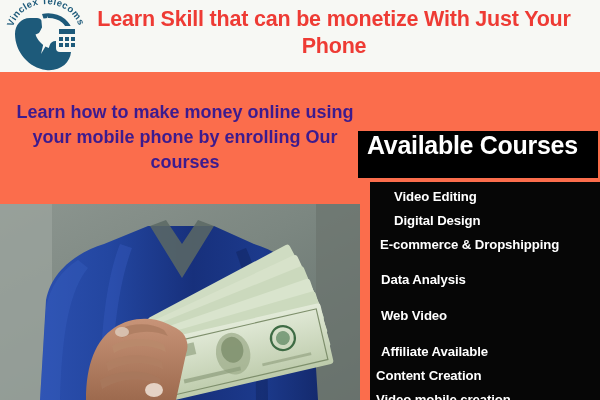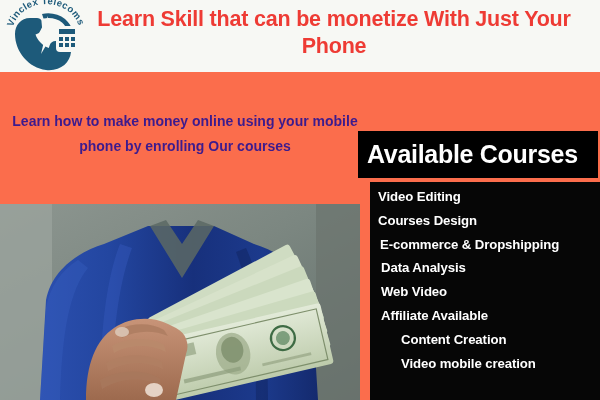--- a/index.html
+++ b/index.html
@@ -51,36 +51,35 @@
   }
 
   
   .subtitle {
     position: absolute;
     left: 6px;
     top: 100px;
     width: 358px;
     text-align: center;
     color: #3c1b8e;
-    font-size: 14px;
+    font-size: 18px;
     line-height: 25px;
     font-weight: bold;
-    margin-top: 9px;
   }
 
   
   .courses-header {
     position: absolute;
     left: 358px;
     top: 131px;
     width: 240px;
     height: 47px;
     background: #000000;
     display: flex;
-    align-items: center;
+    align-items: flex-start;
   }
   .courses-header-text {
     color: #ffffff;
     font-size: 25px;
     font-weight: bold;
     padding-left: 9px;
     letter-spacing: -0.3px;
     white-space: nowrap;
   }
 
@@ -93,27 +92,27 @@
     height: 218px;
     background: #060606;
     padding-top: 3px;
     box-sizing: border-box;
   }
   .course-item {
     color: #ffffff;
     font-size: 13.2px;
     font-weight: bold;
     line-height: 23.8px;
-    padding-left: 8px;
+    padding-left: 24px;
     white-space: nowrap;
     letter-spacing: -0.1px;
   }
   .course-item.indent-1 { padding-left: 10px; }
-  .course-item.indent-2 { padding-left: 11px; }
-  .course-item.indent-3 { padding-left: 6px; margin-left: 25px; }
+  .course-item.indent-2 { padding-left: 11px; margin-top: 12px; }
+  .course-item.indent-3 { padding-left: 6px; }
 
   
   .photo {
     position: absolute;
     left: 0;
     top: 204px;
     width: 360px;
     height: 196px;
     overflow: hidden;
     background: #6e7b74;
@@ -163,21 +162,21 @@
   <div class="headline">Learn Skill that can be monetize With Just Your Phone</div>
 
   <div class="subtitle">Learn how to make money online using your mobile phone by enrolling Our courses</div>
 
   <div class="courses-header">
     <span class="courses-header-text">Available Courses</span>
   </div>
 
   <div class="courses-panel">
     <div class="course-item">Video Editing</div>
-    <div class="course-item">Courses Design</div>
+    <div class="course-item">Digital Design</div>
     <div class="course-item indent-1">E-commerce &amp; Dropshipping</div>
     <div class="course-item indent-2">Data Analysis</div>
     <div class="course-item indent-2"> Web Video</div>
     <div class="course-item indent-2">Affiliate Available</div>
     <div class="course-item indent-3">Content Creation</div>
     <div class="course-item indent-3">Video mobile creation</div>
   </div>
 
   <div class="photo">
     <svg width="360" height="196" viewBox="0 0 360 196" xmlns="http://www.w3.org/2000/svg">

